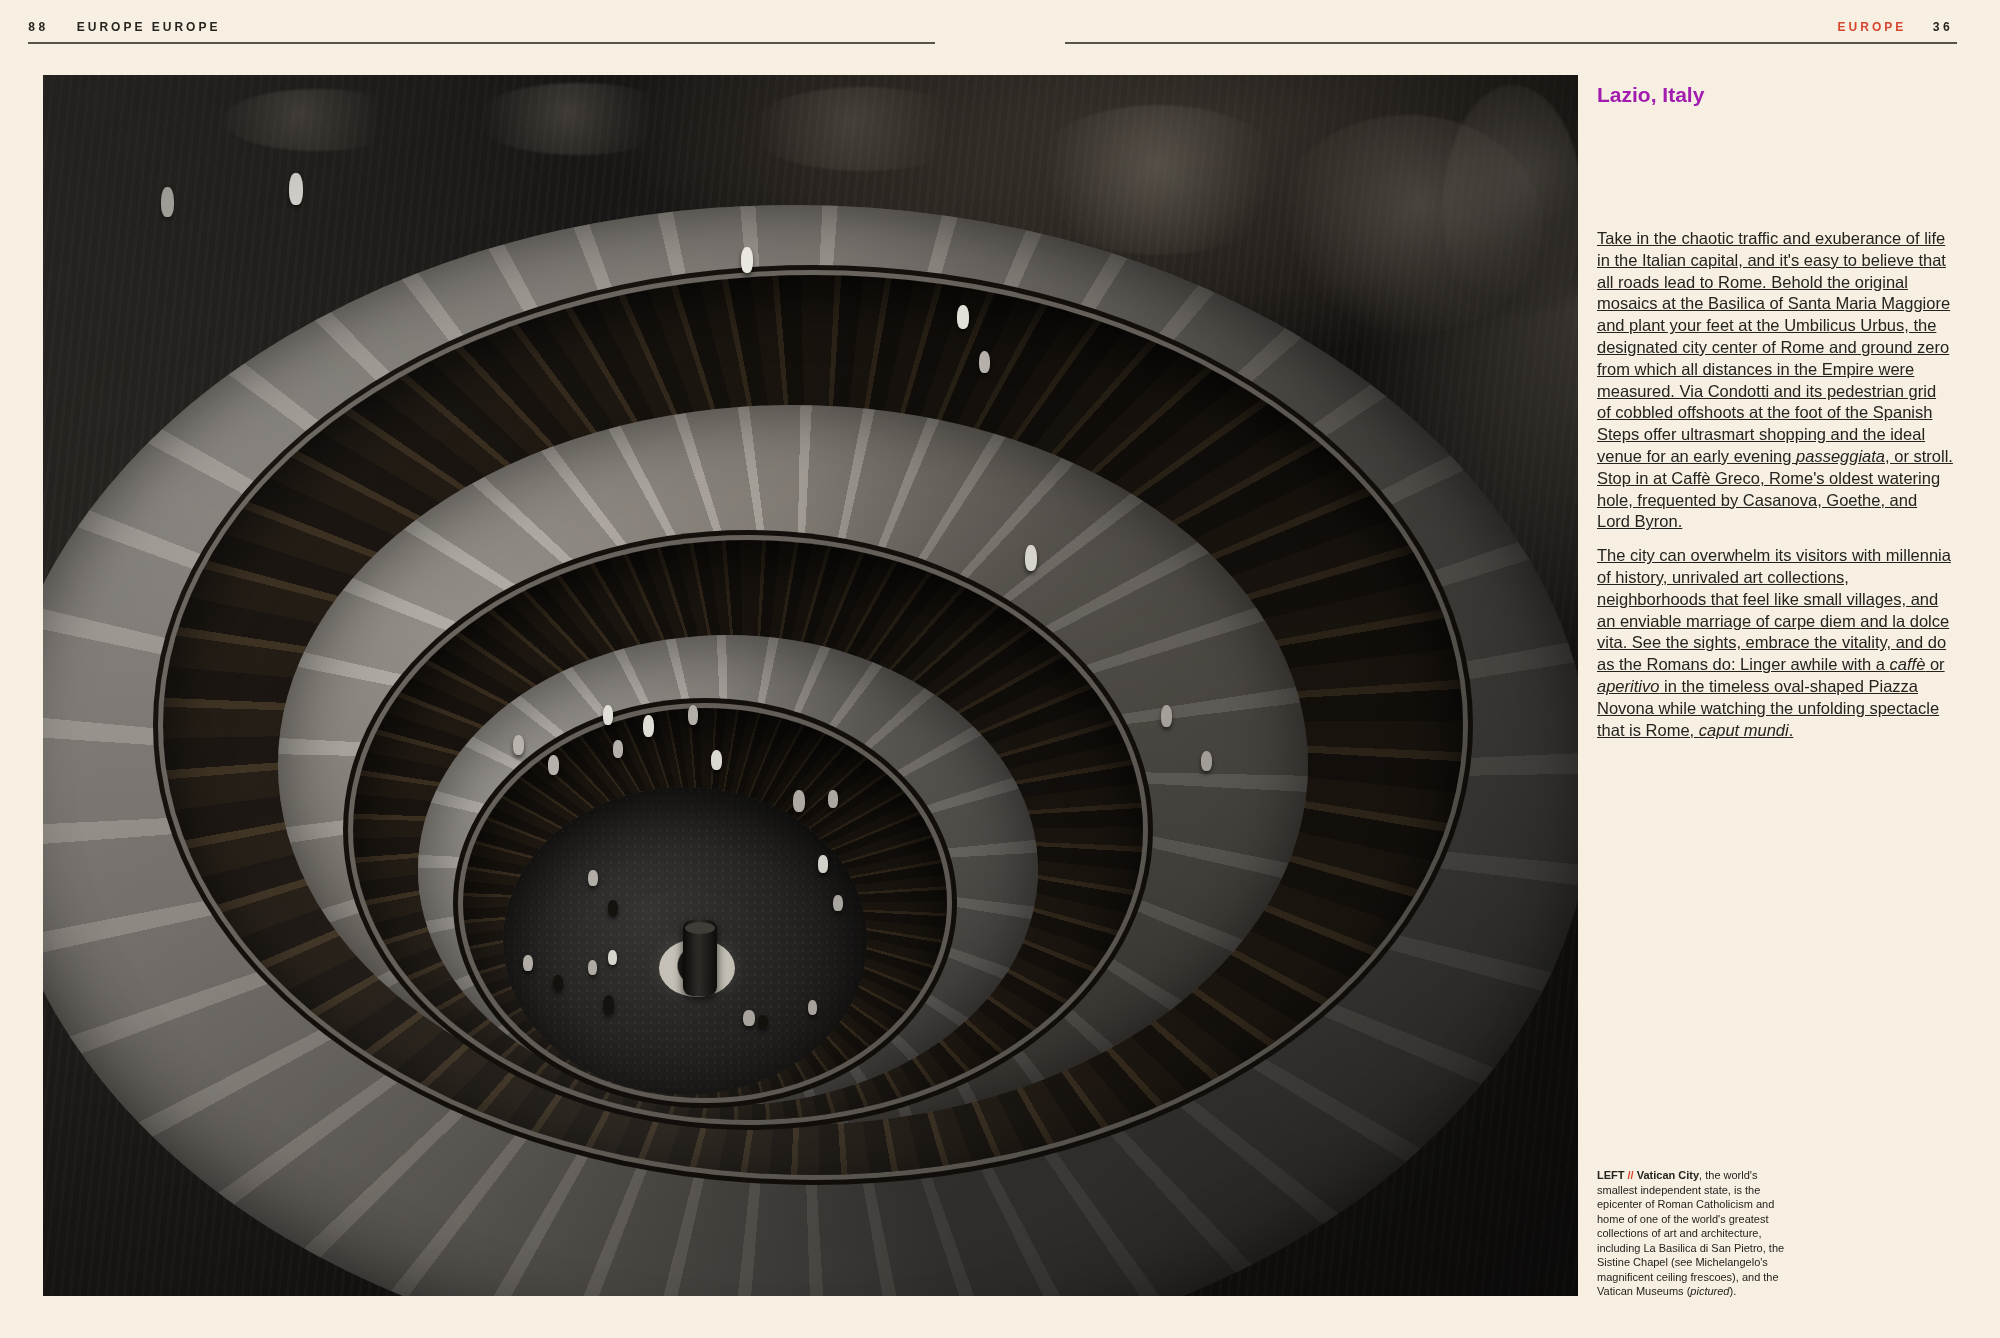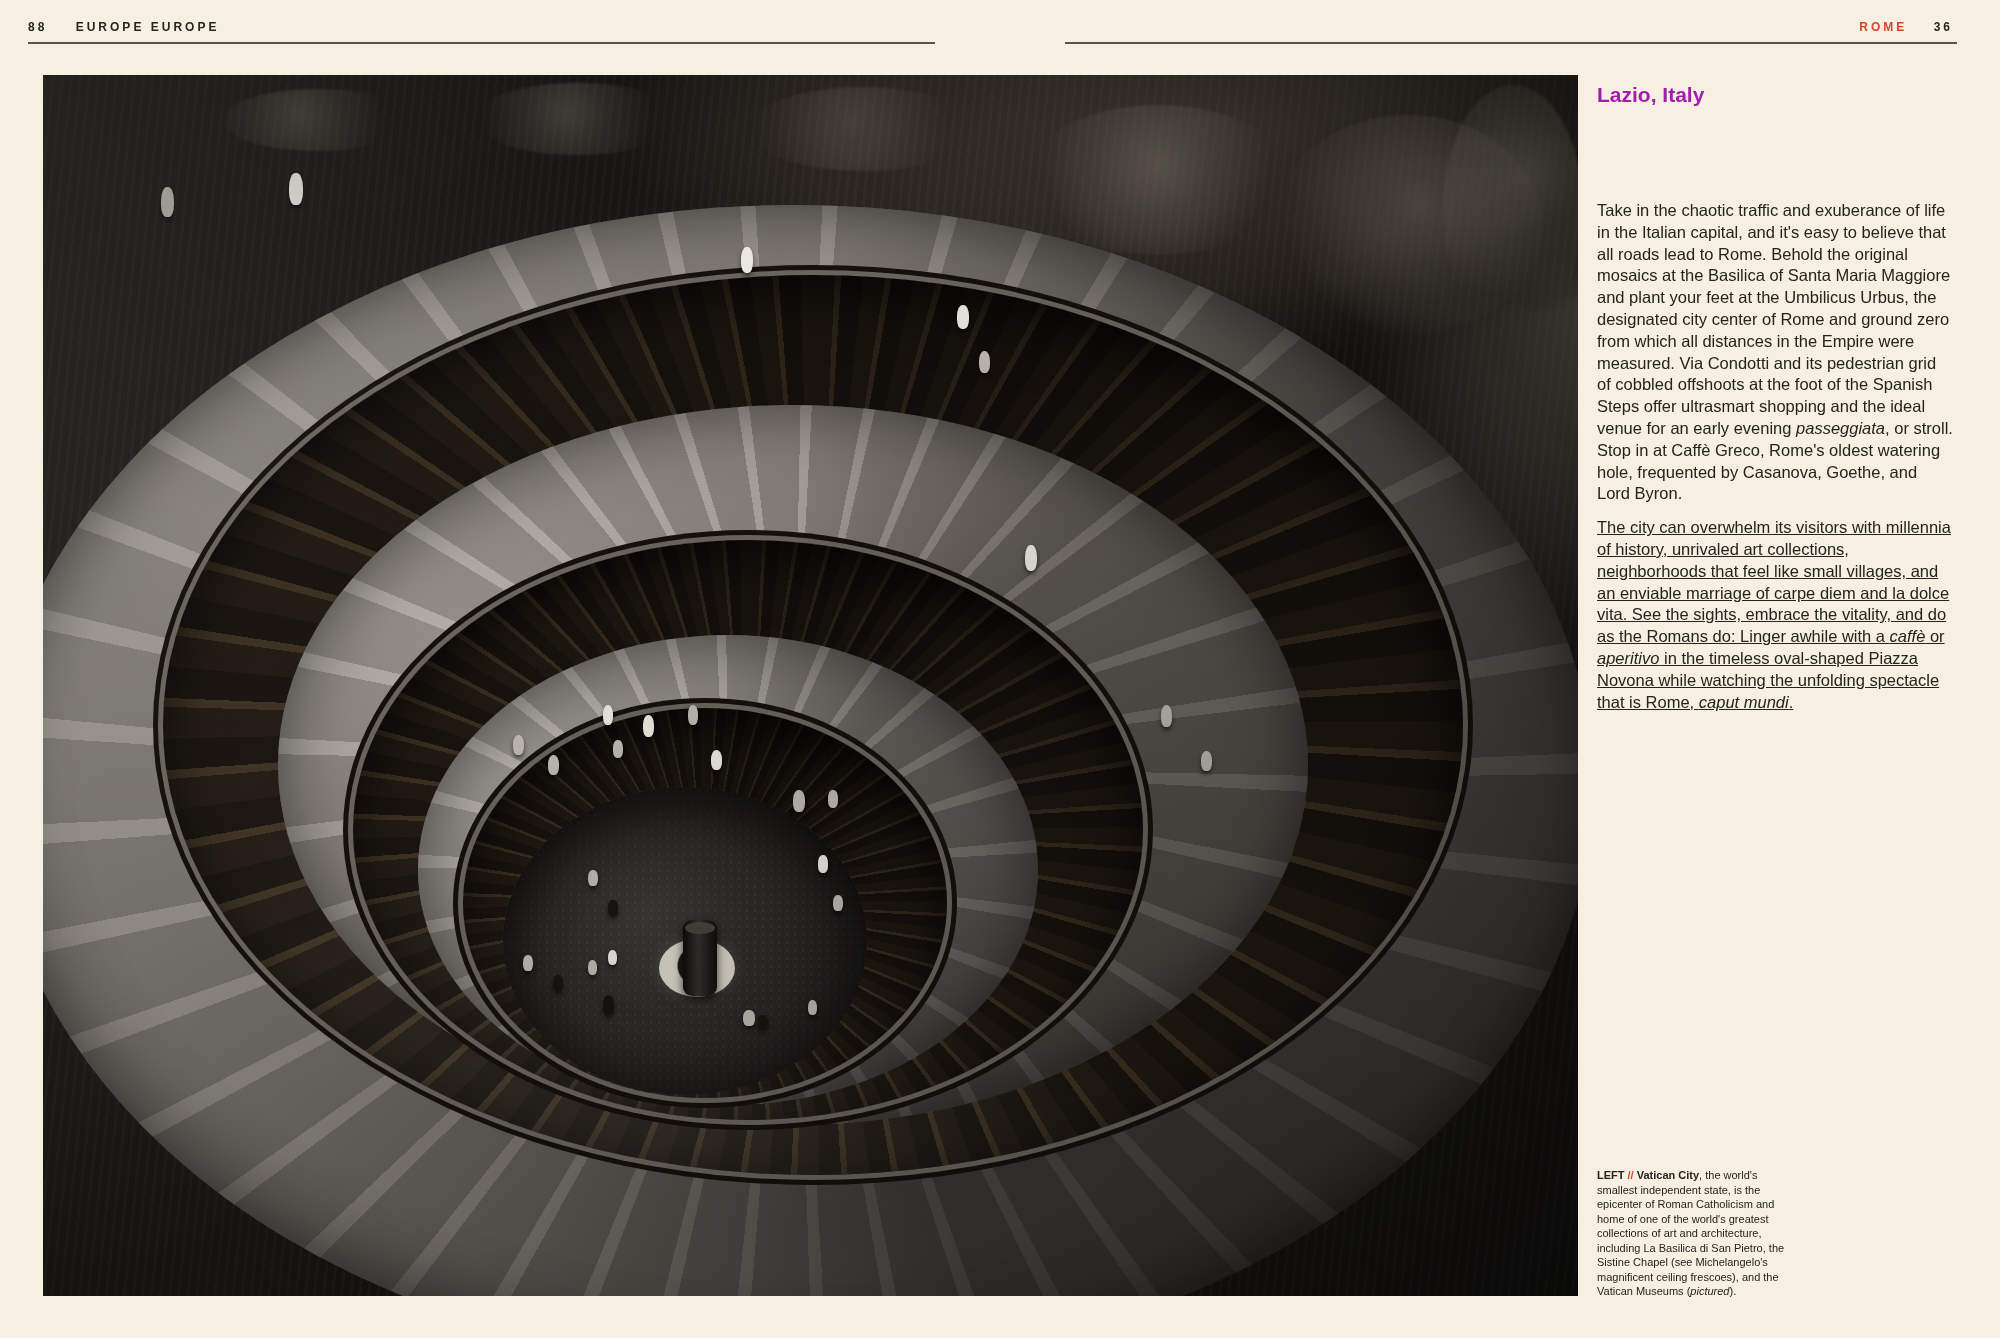--- a/index.html
+++ b/index.html
@@ -10,21 +10,21 @@
     font-family:"Liberation Sans", sans-serif;
     color:#201F1B;
     overflow:hidden;
   }
 
   
   .runhead { position:absolute; top:20px; font-size:12px; font-weight:bold;
              letter-spacing:3px; color:#26251F; white-space:nowrap; }
   .rh-left  { left:28px; }
   .rh-right { right:47px; text-align:right; }
-  .rh-folio { display:inline-block; }
+  .rh-folio { display:inline-block;font-family:Liberation Mono, monospace; }
   .rh-sec   { display:inline-block; margin-left:22px; }
   .rh-sec-red { display:inline-block; color:#D8452F; margin-right:20px; }
   .rule { position:absolute; top:42px; height:2px; background:#57534B; }
   .rule-left  { left:28px;  width:907px; }
   .rule-right { left:1065px; width:892px; }
 
   
   .photo {
     position:absolute; left:43px; top:75px; width:1535px; height:1221px;
     background:
@@ -105,34 +105,34 @@
       radial-gradient(ellipse at 45% 55%, transparent 55%, rgba(0,0,0,.42) 100%);
   }
 
   
   .col { position:absolute; left:1597px; top:76px; width:356px; }
   .title { font-size:44px; line-height:44px; font-weight:bold; letter-spacing:1px;
            color:#E2402C; }
   .subtitle { font-size:21px; line-height:26px; font-weight:bold; color:#a21caf;
               margin-top:6px; }
   .body-p { font-size:16.5px; line-height:21.8px; color:#24231E; }
-  .p1 { margin-top:92px; }
+  .p1 { margin-top:120px;text-decoration:underline; }
   .p2 { margin-top:12px;text-decoration:underline; }
   .caption { position:absolute; left:1597px; top:1168px; width:196px;
              font-size:11px; line-height:14.5px; color:#24231E; }
 </style>
 </head>
 <body>
 
 <div class="runhead rh-left">
   <span class="rh-folio">88</span>
   <span class="rh-sec">EUROPE EUROPE</span>
 </div>
 <div class="runhead rh-right">
-  <span class="rh-sec-red">ROME</span>
+  <span class="rh-sec-red">EUROPE</span>
   <span class="rh-folio">36</span>
 </div>
 <div class="rule rule-left"></div>
 <div class="rule rule-right"></div>
 
 <div class="photo">
 
   <div class="relief" style="left:180px;top:14px;width:190px;height:62px;background:radial-gradient(circle at 40% 40%, rgba(120,112,102,.45), transparent 70%);"></div>
   <div class="relief" style="left:430px;top:8px;width:210px;height:72px;background:radial-gradient(circle at 45% 40%, rgba(130,122,112,.42), transparent 70%);"></div>
   <div class="relief" style="left:705px;top:12px;width:230px;height:84px;background:radial-gradient(circle at 45% 40%, rgba(122,115,104,.40), transparent 72%);"></div>

